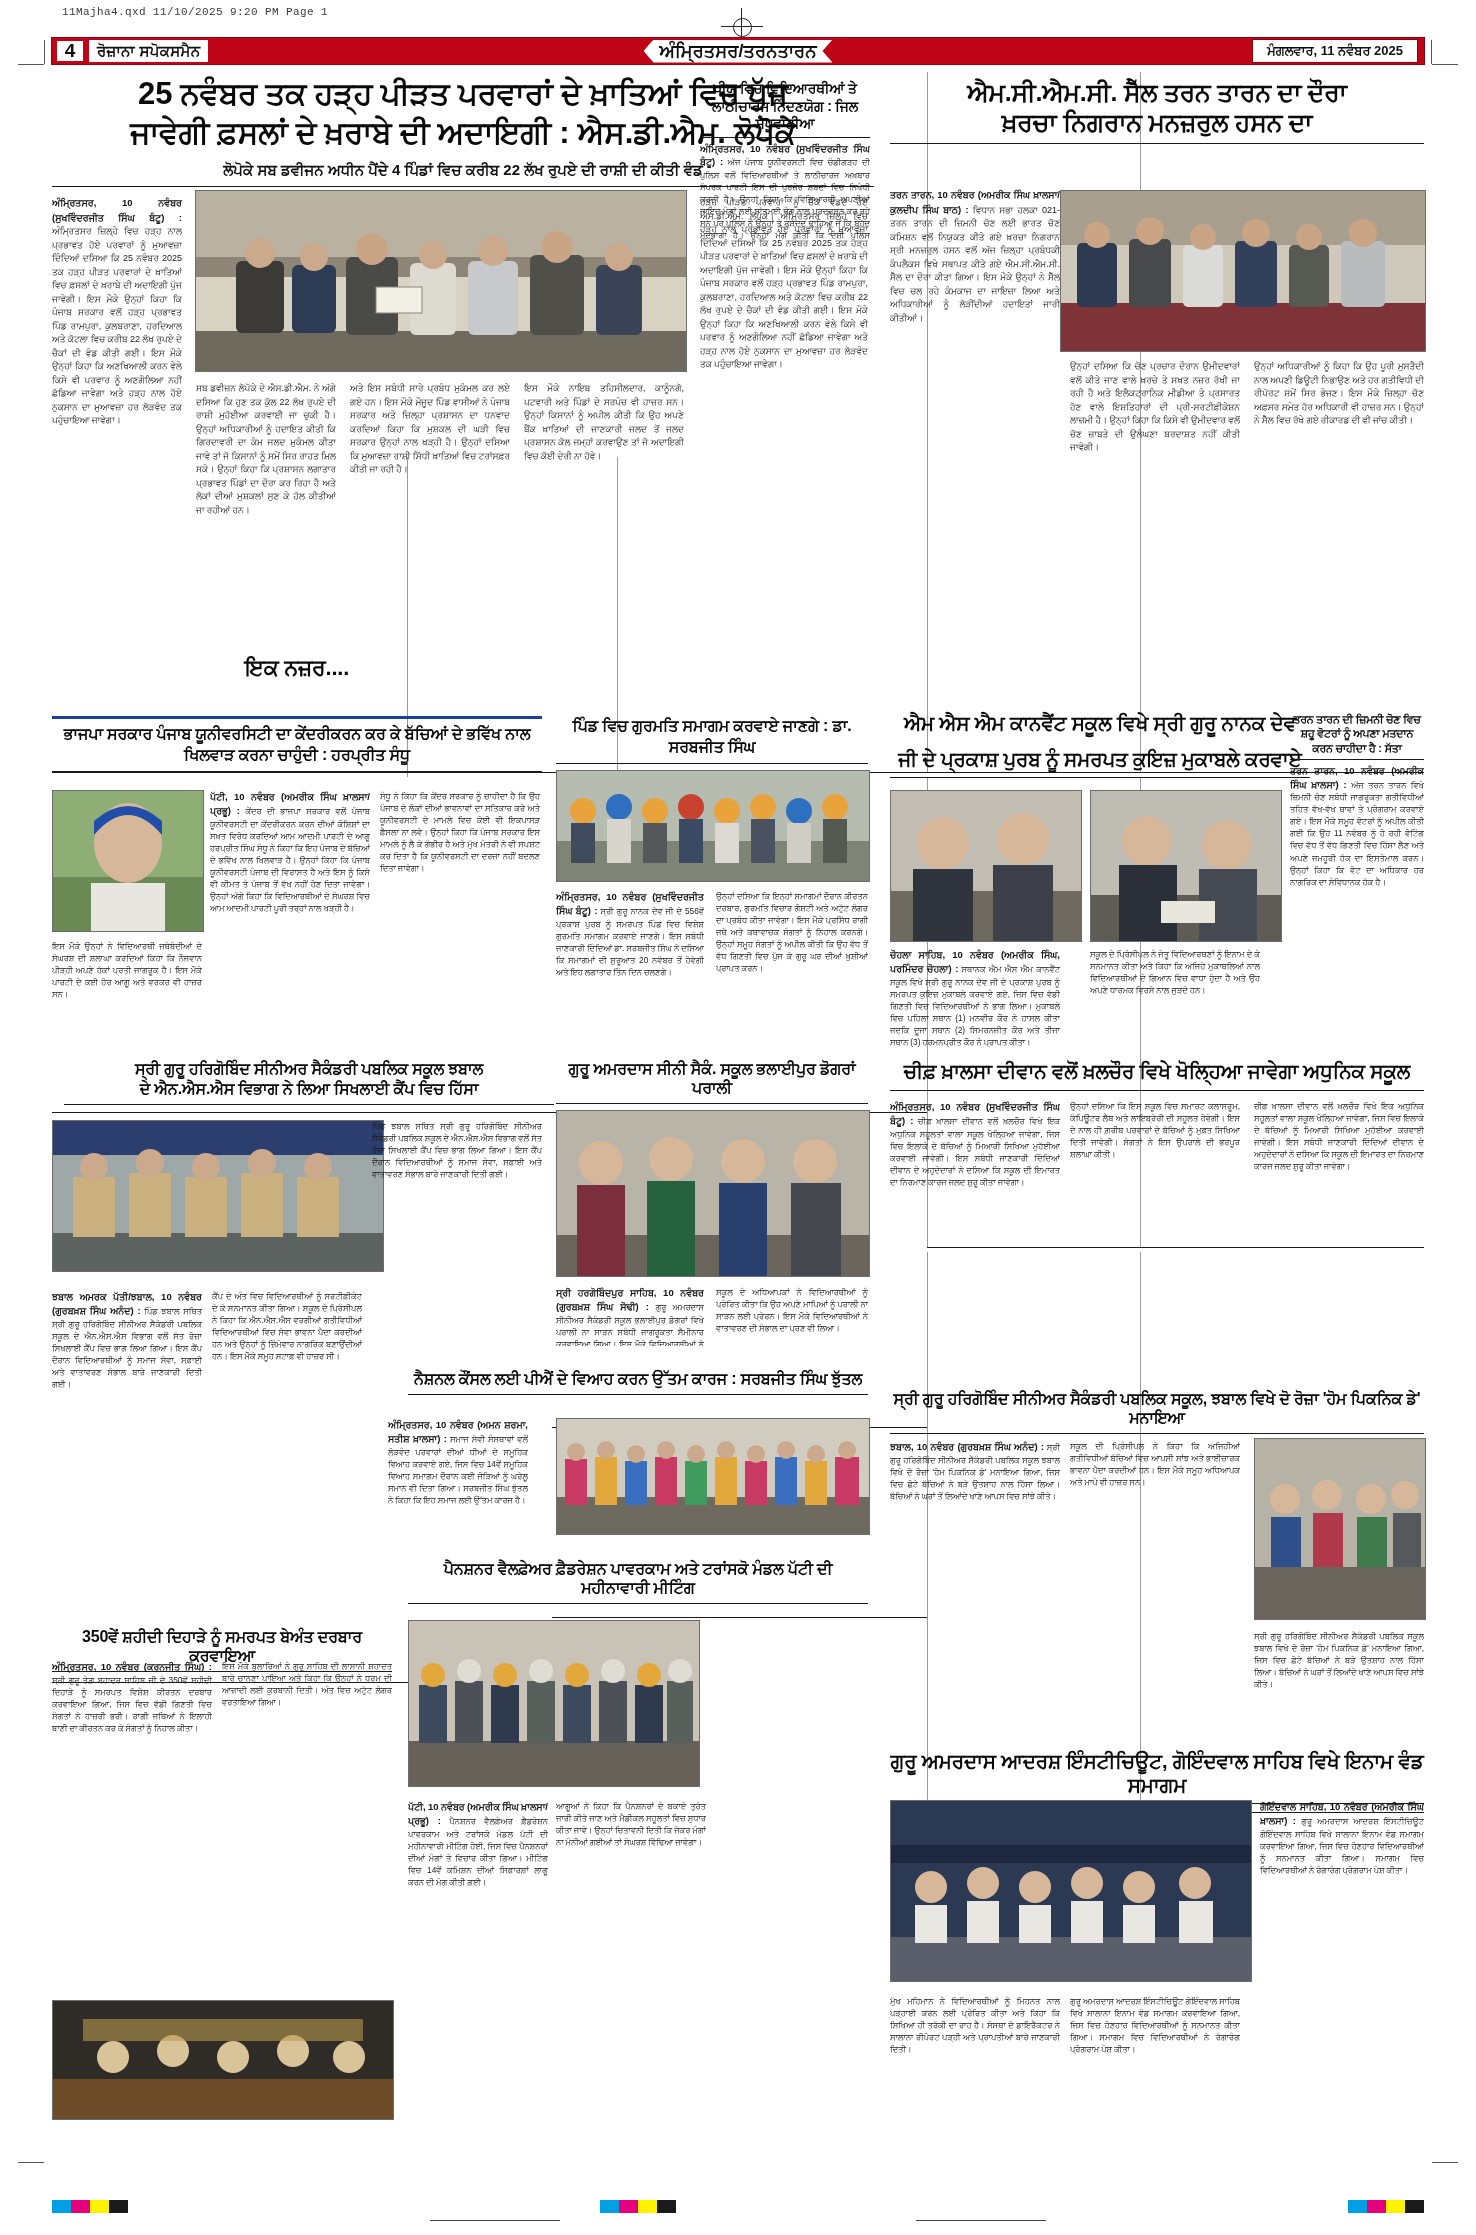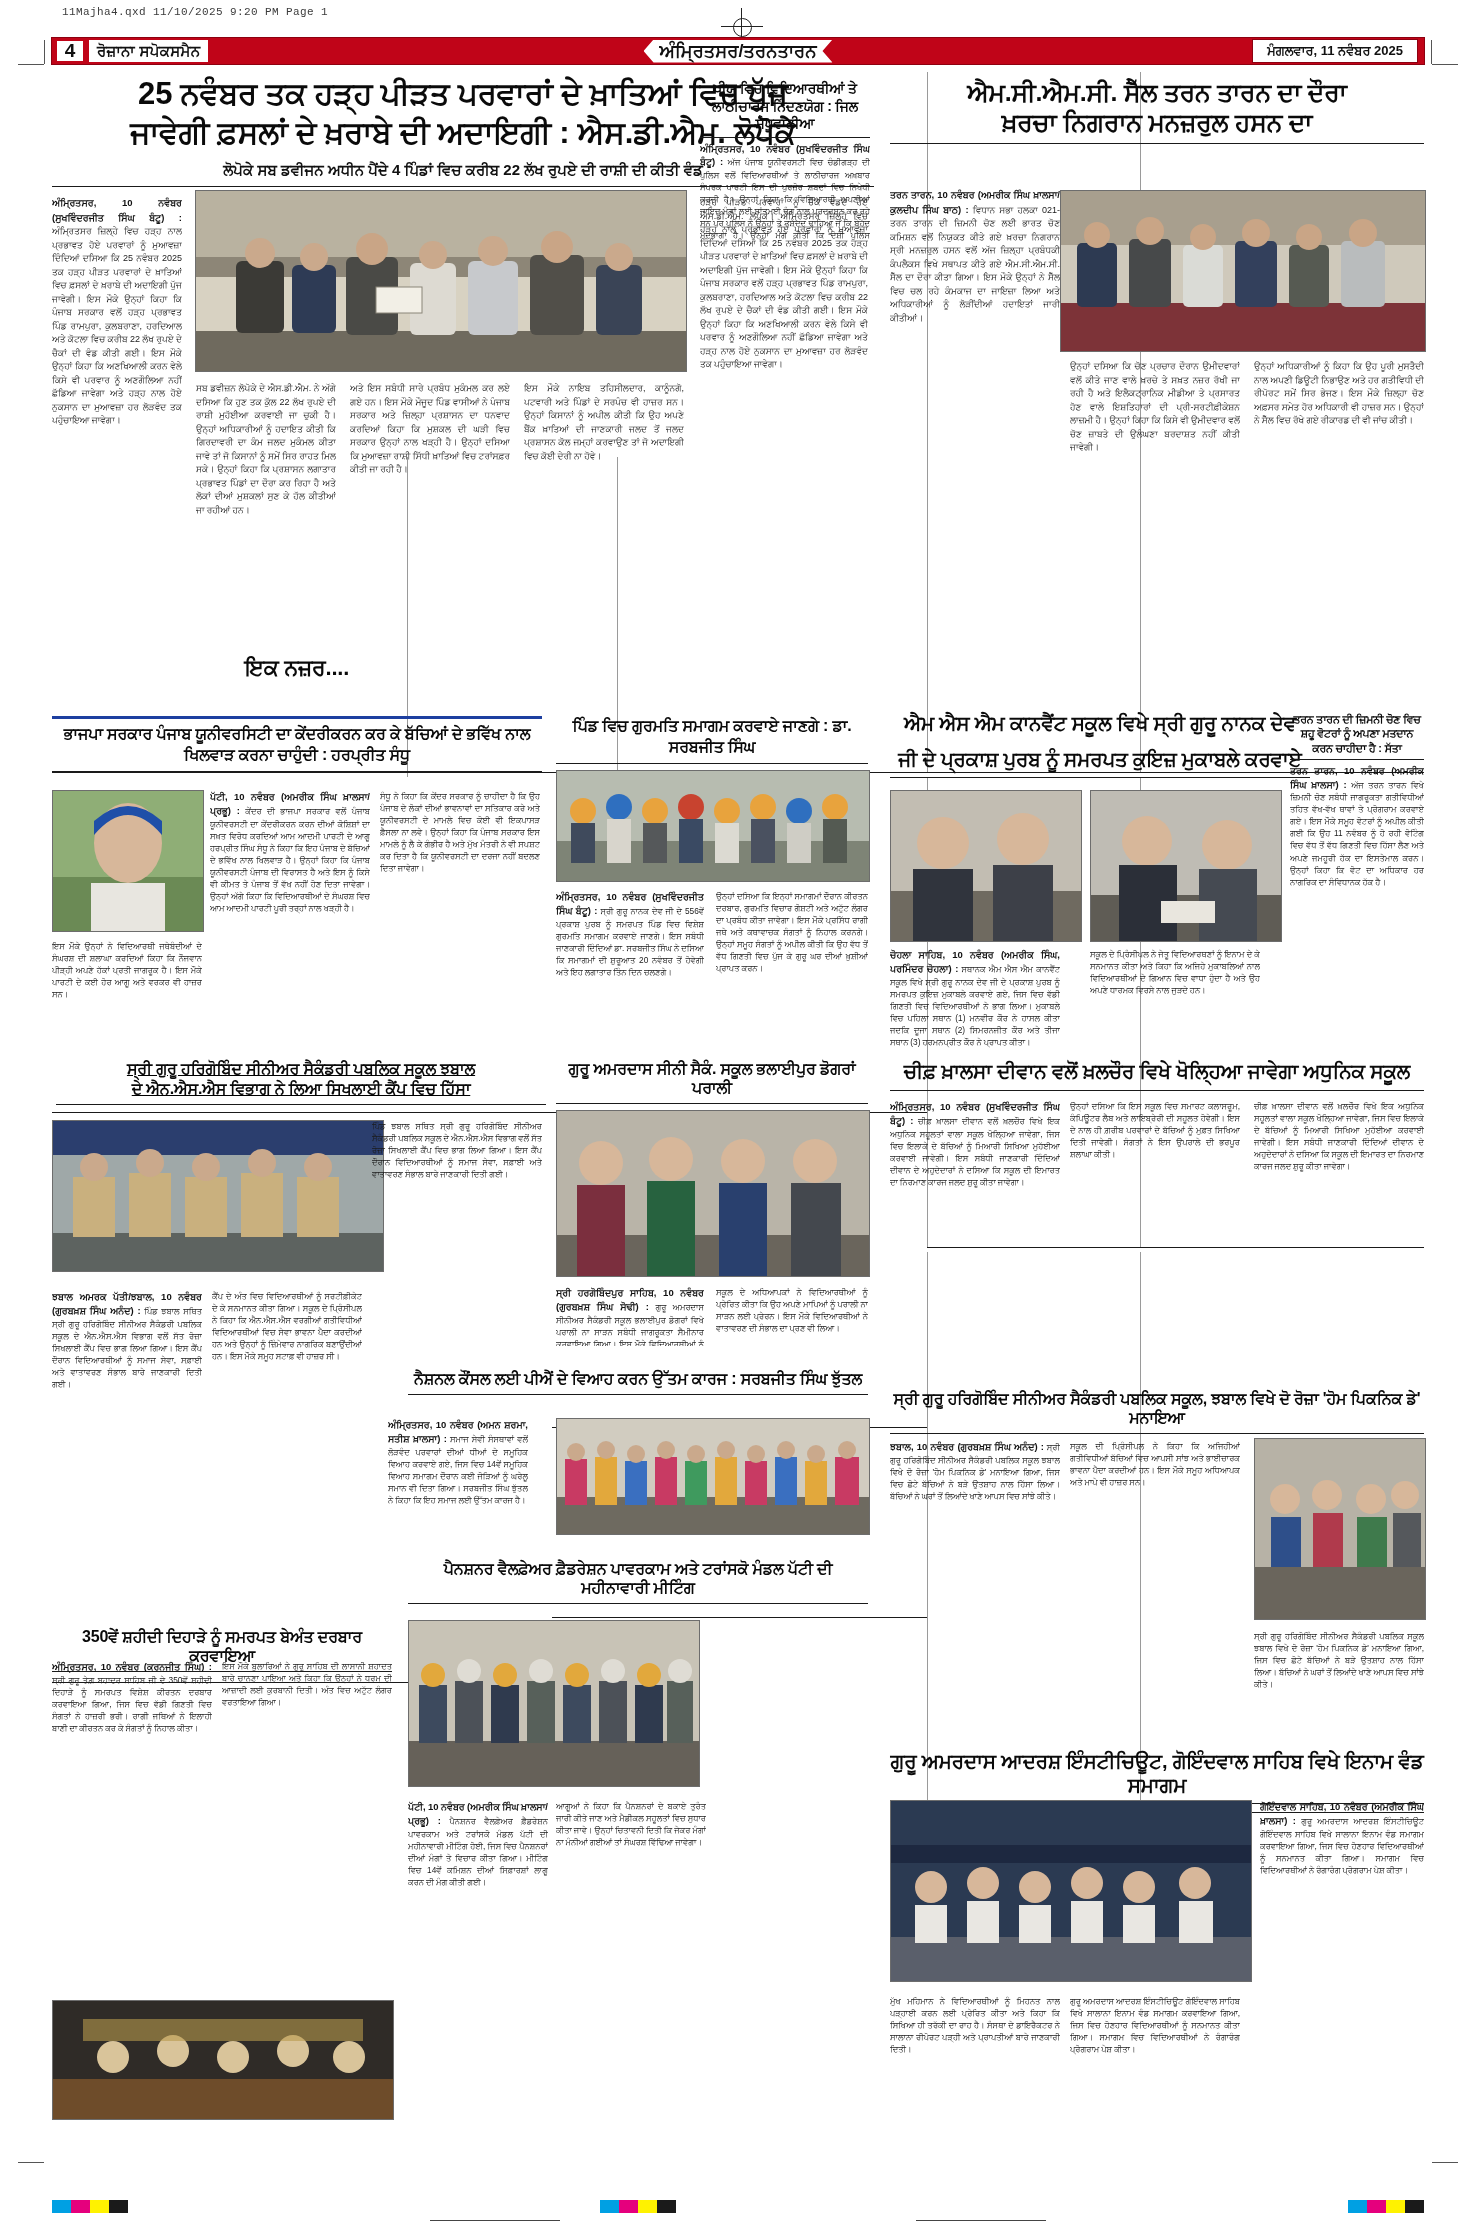--- a/index.html
+++ b/index.html
@@ -334,21 +334,21 @@
 
   <div class="box" style="left:1290px;top:712px;width:134px;">
     <div class="hl hl-mini" style="font-size:11px;line-height:1.3;">ਤਰਨ ਤਾਰਨ ਦੀ ਜ਼ਿਮਨੀ ਚੋਣ ਵਿਚ ਸ਼ਹੂ ਵੋਟਰਾਂ ਨੂੰ ਅਪਣਾ ਮਤਦਾਨ ਕਰਨ ਚਾਹੀਦਾ ਹੈ : ਸੱਤਾ</div>
     <div class="divider" style="margin-top:4px;"></div>
     <div class="col tiny" style="margin-top:4px;height:420px;overflow:hidden;">
       <span class="byline">ਤਰਨ ਤਾਰਨ, 10 ਨਵੰਬਰ (ਅਮਰੀਕ ਸਿੰਘ ਖ਼ਾਲਸਾ) :</span>
       <span>ਅੱਜ ਤਰਨ ਤਾਰਨ ਵਿਖੇ ਜ਼ਿਮਨੀ ਚੋਣ ਸਬੰਧੀ ਜਾਗਰੂਕਤਾ ਗਤੀਵਿਧੀਆਂ ਤਹਿਤ ਵੱਖ-ਵੱਖ ਥਾਵਾਂ ਤੇ ਪ੍ਰੋਗਰਾਮ ਕਰਵਾਏ ਗਏ। ਇਸ ਮੌਕੇ ਸਮੂਹ ਵੋਟਰਾਂ ਨੂੰ ਅਪੀਲ ਕੀਤੀ ਗਈ ਕਿ ਉਹ 11 ਨਵੰਬਰ ਨੂੰ ਹੋ ਰਹੀ ਵੋਟਿੰਗ ਵਿਚ ਵੱਧ ਤੋਂ ਵੱਧ ਗਿਣਤੀ ਵਿਚ ਹਿੱਸਾ ਲੈਣ ਅਤੇ ਅਪਣੇ ਜਮਹੂਰੀ ਹੱਕ ਦਾ ਇਸਤੇਮਾਲ ਕਰਨ। ਉਨ੍ਹਾਂ ਕਿਹਾ ਕਿ ਵੋਟ ਦਾ ਅਧਿਕਾਰ ਹਰ ਨਾਗਰਿਕ ਦਾ ਸੰਵਿਧਾਨਕ ਹੱਕ ਹੈ।</span>
     </div>
   </div>
 
-  <div class="box" style="left:56px;top:1060px;width:490px;text-decoration:underline;">
+  <div class="box" style="left:64px;top:1060px;width:490px;">
     <div class="hl hl-sec-sm">ਸ੍ਰੀ ਗੁਰੂ ਹਰਿਗੋਬਿੰਦ ਸੀਨੀਅਰ ਸੈਕੰਡਰੀ ਪਬਲਿਕ ਸਕੂਲ ਝਬਾਲ</div>
     <div class="hl hl-sec-sm" style="margin-top:1px;">ਦੇ ਐਨ.ਐਸ.ਐਸ ਵਿਭਾਗ ਨੇ ਲਿਆ ਸਿਖਲਾਈ ਕੈਂਪ ਵਿਚ ਹਿੱਸਾ</div>
     <div class="divider" style="margin-top:5px;"></div>
   </div>
   <div class="photo" style="left:52px;top:1120px;width:330px;height:150px;">
     <svg class="sky" viewBox="0 0 330 150" preserveAspectRatio="none">
       <rect width="330" height="150" fill="#9fa8a8"></rect>
       <rect width="330" height="34" fill="#2b3e6e"></rect>
       <rect y="112" width="330" height="38" fill="#5d6360"></rect>
       <g>

